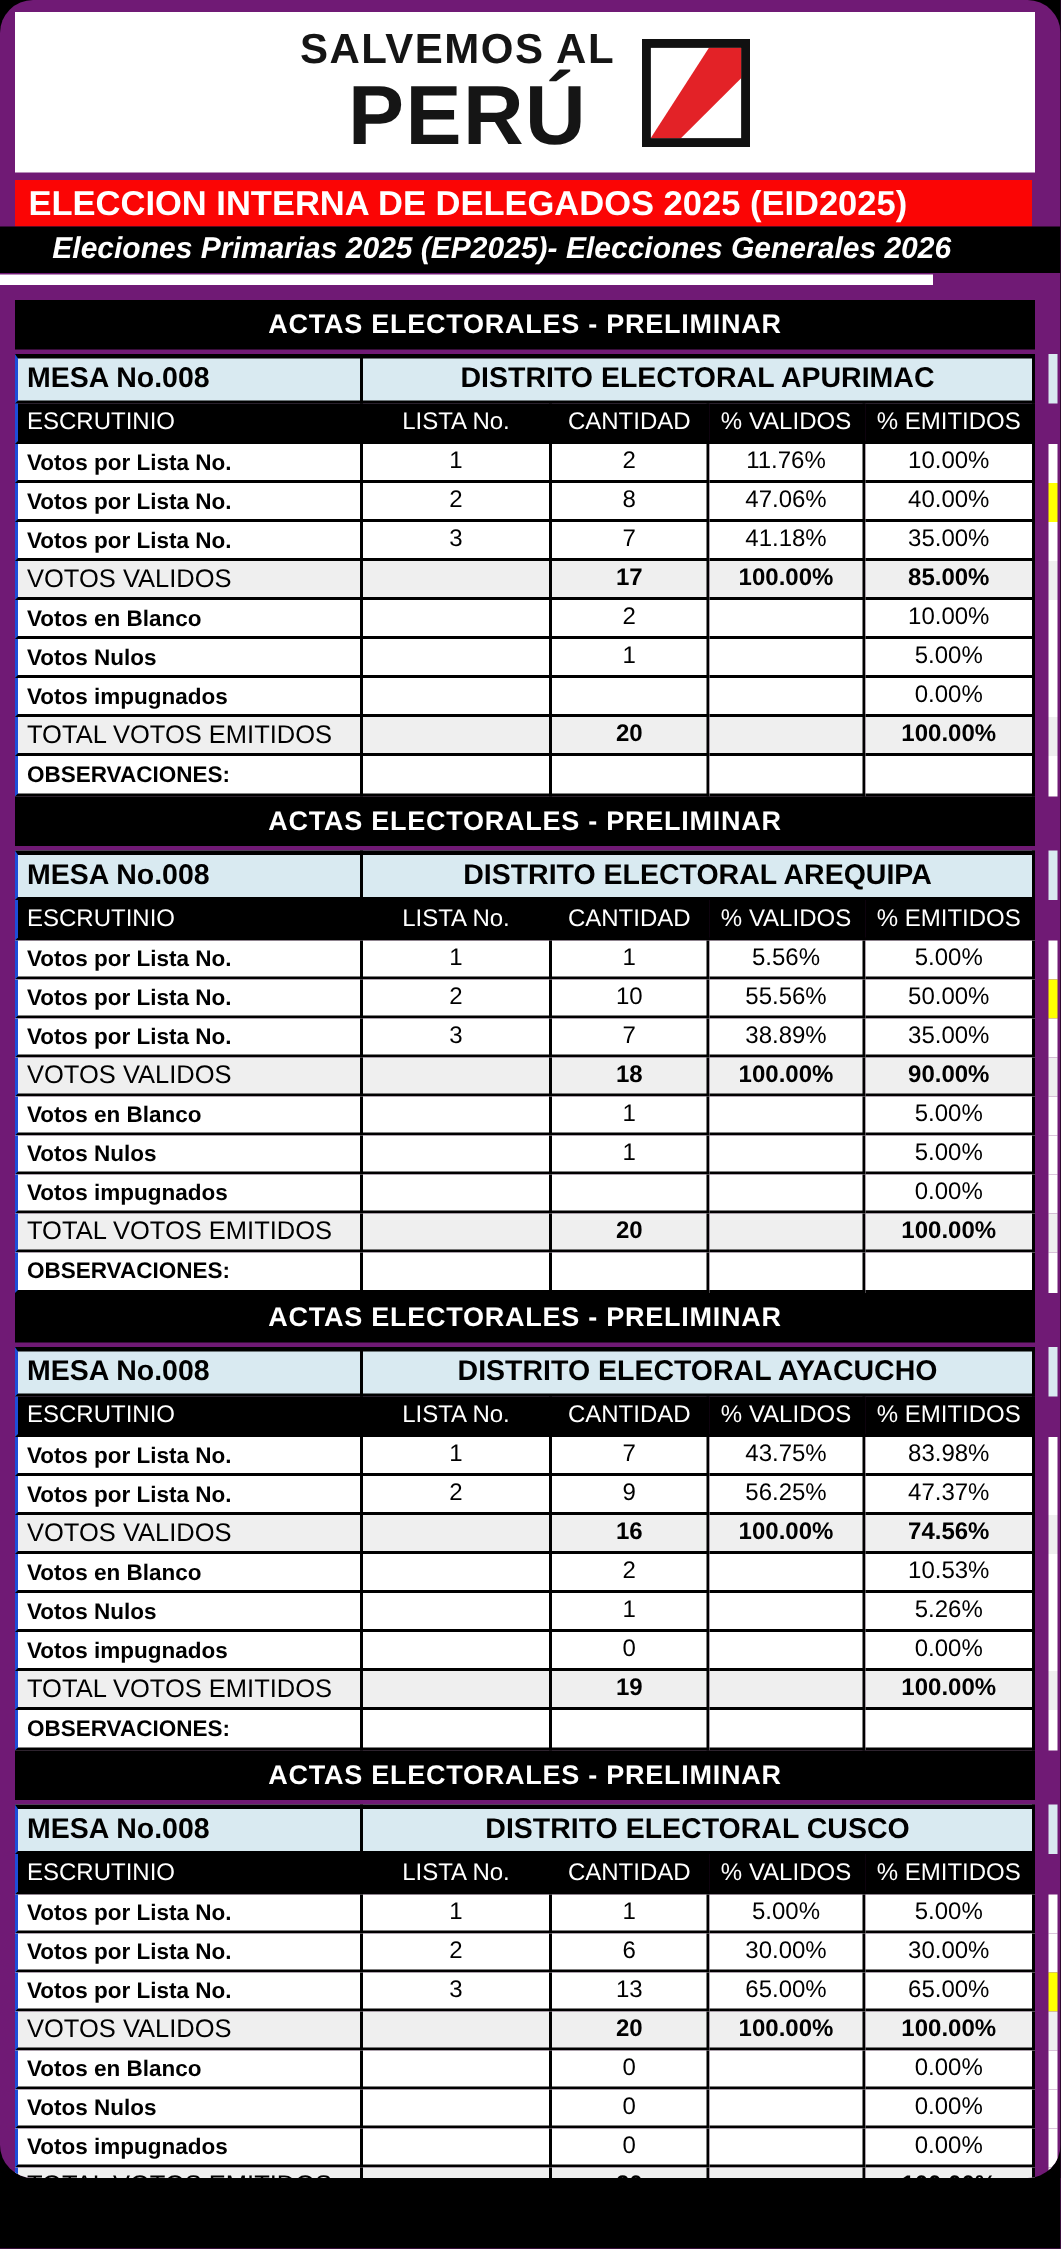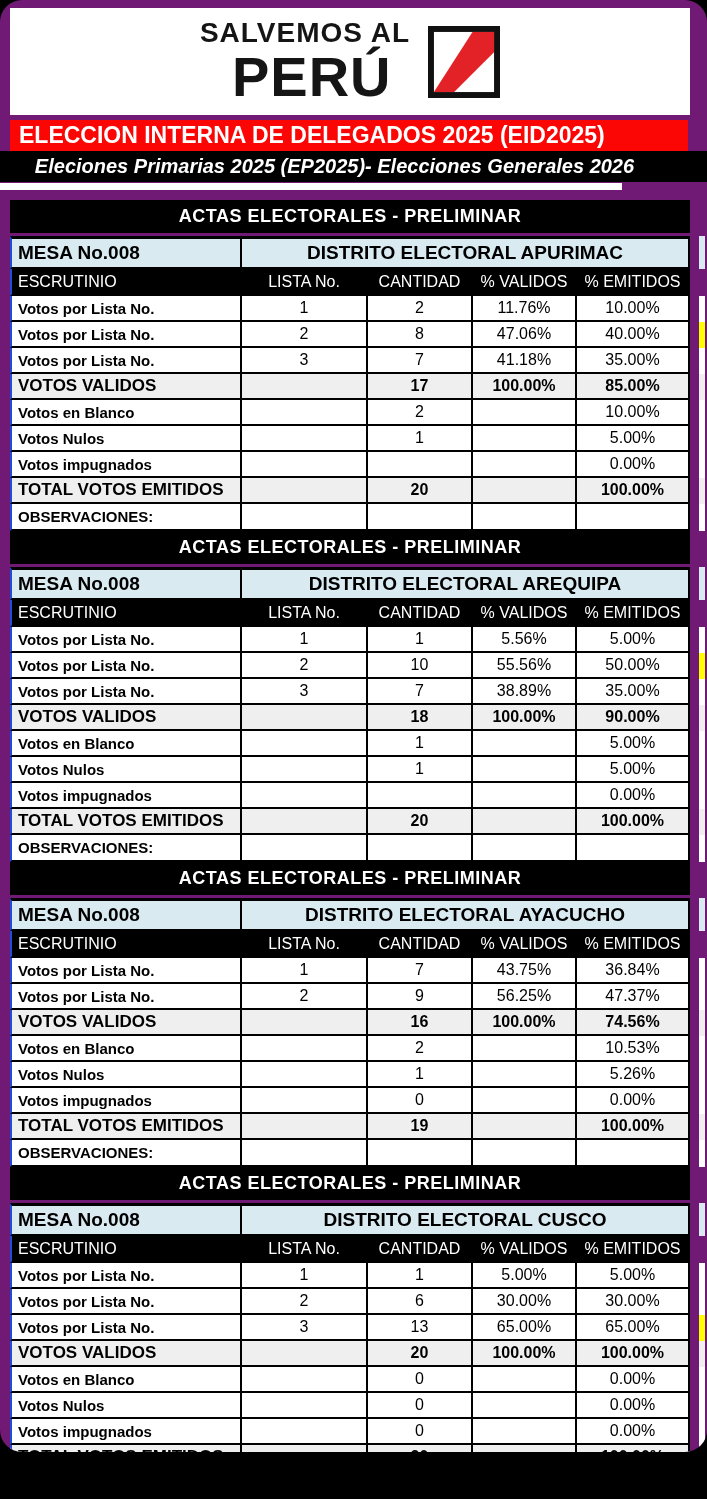--- a/index.html
+++ b/index.html
@@ -32,21 +32,21 @@
   .td{background:#fff;border-right:2px solid #000;border-bottom:2px solid #000;box-sizing:border-box;
       display:flex;align-items:center;overflow:hidden;color:#000;}
   .row .td:first-child{border-left:2px solid #1d4ed8;}
   .mesa .td{border-top:3px solid #000;background:#d9eaf1;font-weight:bold;font-size:19px;}
   .mesa .td.c-mesa{padding-left:6px;}
   .mesa .td.c-dist{justify-content:center;}
   .thead .td{background:#000;color:#fff;font-weight:normal;font-size:16px;justify-content:center;}
   .thead .td.first{justify-content:flex-start;padding-left:6px;}
   .lbl{font-size:15px;font-weight:bold;padding-left:6px;}
   .num{justify-content:center;font-size:16px;font-weight:normal;}
-  .row.total .td{background:#efefef;font-weight:bold;}
+  .row.total .td{background:#efefef;font-weight:normal;}
   .row.total .lbl{font-size:17px;}
   .row.total .num{font-weight:bold;}
   .row.obs .lbl{font-size:15px;}
 
   
   .slv{position:absolute;left:689px;top:36px;width:6px;display:flex;flex-direction:column;}
   .sv{width:6px;height:26px;display:block;}
   .sv.s33{height:33px}.sv.s27{height:27px}
   .sv.b{background:#d9eaf1}.sv.w{background:#fff}.sv.y{background:#ffff00}
   .sv.g{background:#efefef}.sv.clear{background:transparent}
@@ -267,21 +267,21 @@
         <div class="td">LISTA No.</div>
         <div class="td">CANTIDAD</div>
         <div class="td">% VALIDOS</div>
         <div class="td">% EMITIDOS</div>
       </div>
       <div class="row">
         <div class="td lbl">Votos por Lista No.</div>
         <div class="td num">1</div>
         <div class="td num">7</div>
         <div class="td num">43.75%</div>
-        <div class="td num">36.84%</div>
+        <div class="td num">83.98%</div>
       </div>
       <div class="row">
         <div class="td lbl">Votos por Lista No.</div>
         <div class="td num">2</div>
         <div class="td num">9</div>
         <div class="td num">56.25%</div>
         <div class="td num">47.37%</div>
       </div>
       <div class="row total">
         <div class="td lbl">VOTOS VALIDOS</div>

